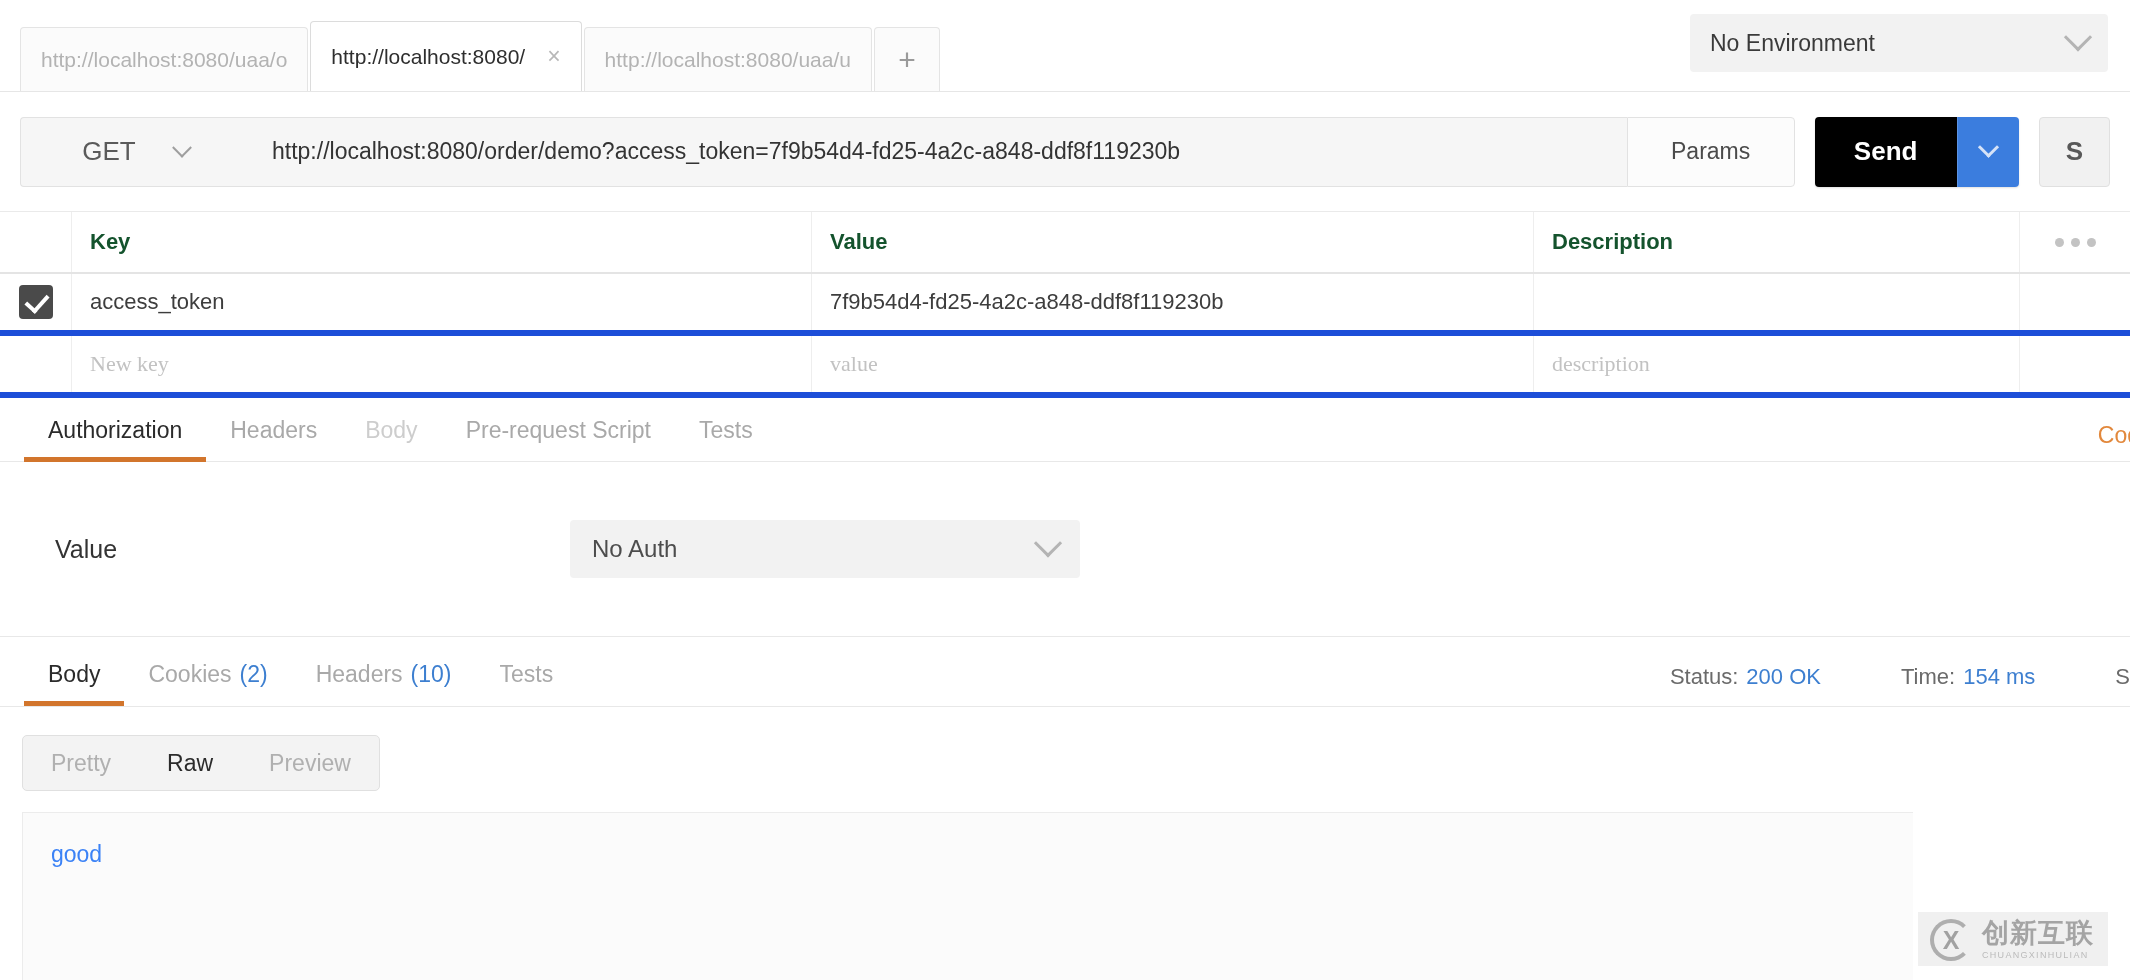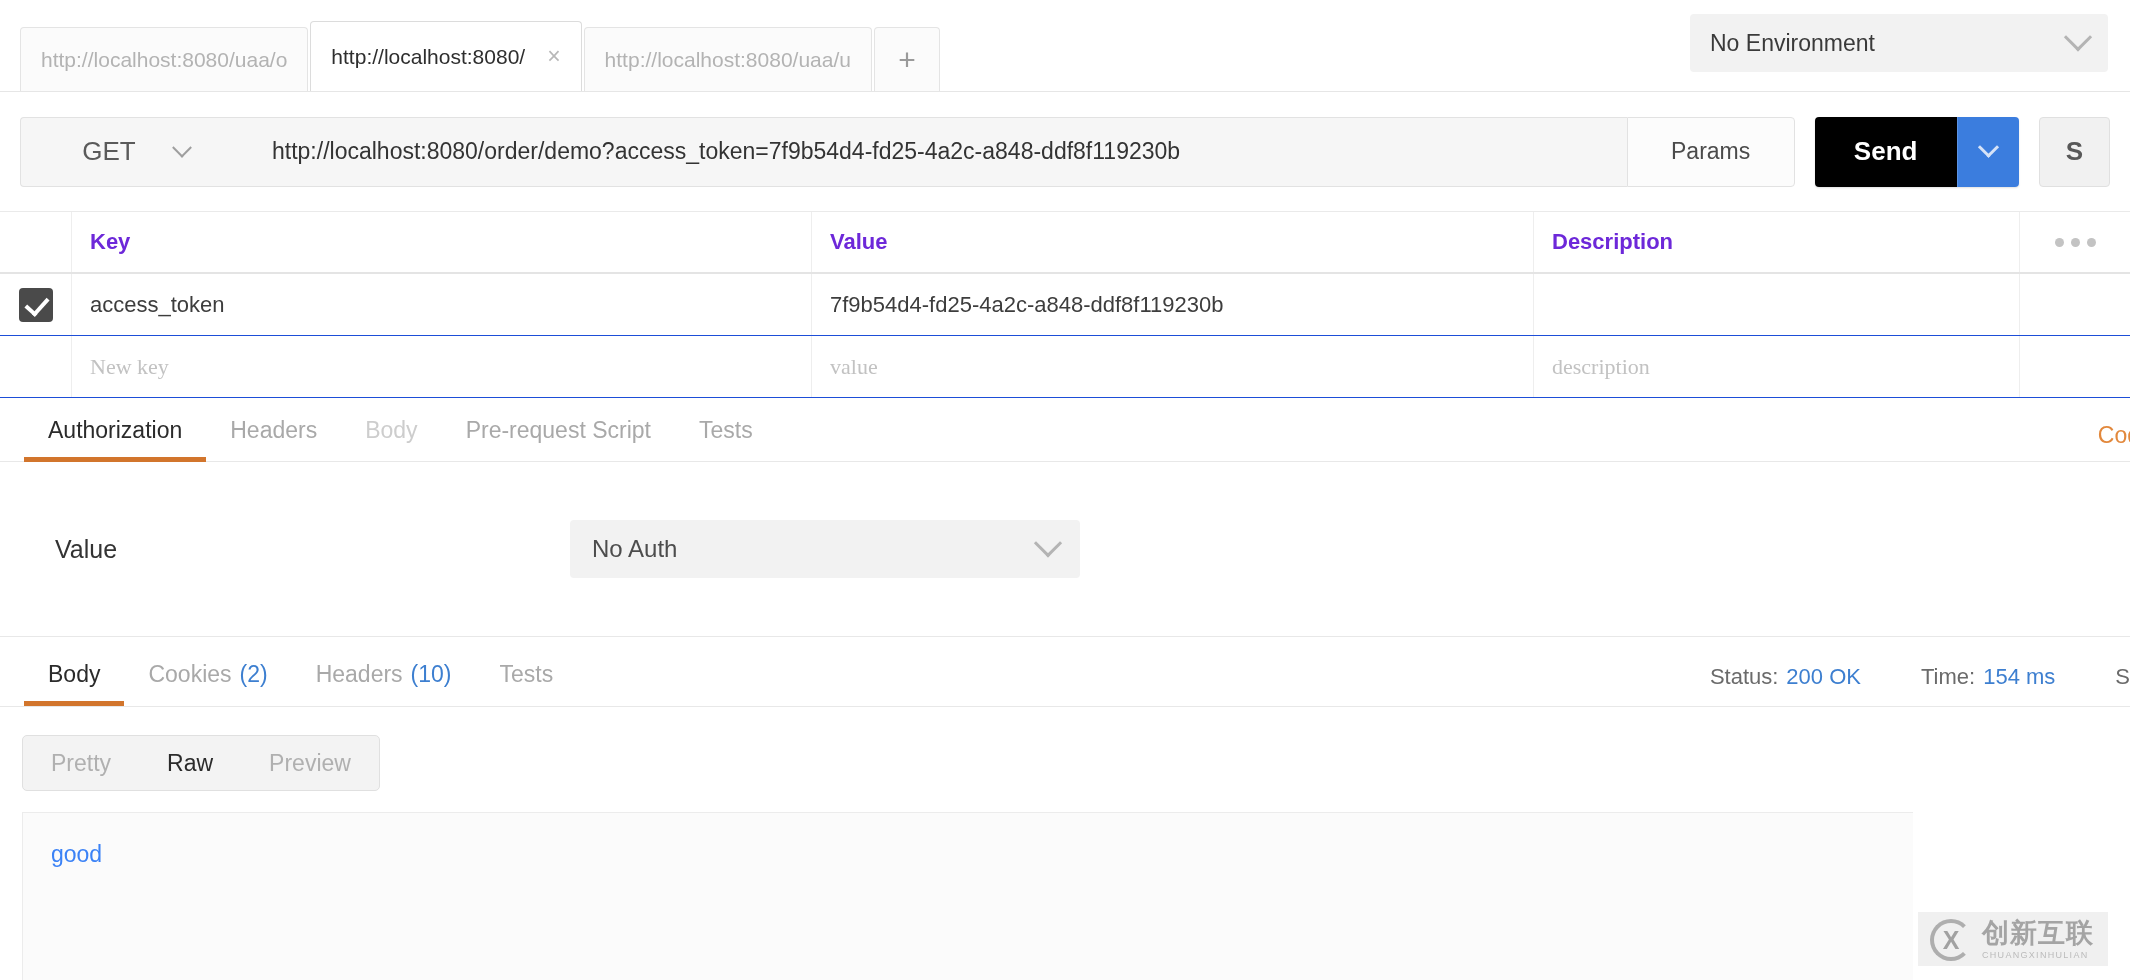--- a/index.html
+++ b/index.html
@@ -237,42 +237,42 @@
 
   
   .params-table {
     position: absolute;
     top: 212px; left: 0;
     width: 2130px;
   }
   .ptr {
     display: flex;
     width: 2130px;
-    border-bottom: 1px solid #1d4ed8;
+    border-bottom: 6px solid #1d4ed8;
     height: 62px;
     align-items: stretch;
   }
   .ptr.header { border-bottom: 2px solid #e4e4e4; }
   .ptr.row { height: 62px; }
   .pcell {
     display: flex;
     align-items: center;
     border-right: 1px solid #eeeeee;
     padding: 0 0 0 18px;
     font-size: 22px;
     color: #3d3d3d;
     overflow: hidden;
     white-space: nowrap;
   }
   .pcell.chk { width: 72px; justify-content: center; padding: 0; border-right: 1px solid #eeeeee; }
   .pcell.key { width: 740px; }
   .pcell.val { width: 722px; }
   .pcell.desc { flex: 1; }
   .pcell.more { width: 110px; justify-content: center; padding: 0; border-right: none; }
-  .ptr.header .pcell { font-weight: bold; color: #6d28d9; font-size: 22px; }
+  .ptr.header .pcell { font-weight: bold; color: #14532d; font-size: 22px; }
   .placeholder { color: #c2c2c2; font-family: Liberation Serif, serif; }
   .checkbox {
     width: 34px; height: 34px;
     background: #4a4a4a;
     border-radius: 4px;
     position: relative;
     cursor: pointer;
   }
   .checkbox::after {
     content: "";
@@ -373,21 +373,21 @@
     align-items: flex-end;
     padding-left: 24px;
   }
   .count { color: #3d7fd0; margin-left: 8px; }
   .resp-meta {
     position: absolute;
     right: 0;
     bottom: 16px;
     display: flex;
     align-items: center;
-    gap: 60px;
+    gap: 80px;
     font-size: 22px;
     color: #6b6b6b;
     white-space: nowrap;
   }
   .resp-meta b { font-weight: normal; color: #3d7fd0; margin-left: 8px; }
 
   
   .body-view {
     position: absolute;
     top: 707px; left: 0;

